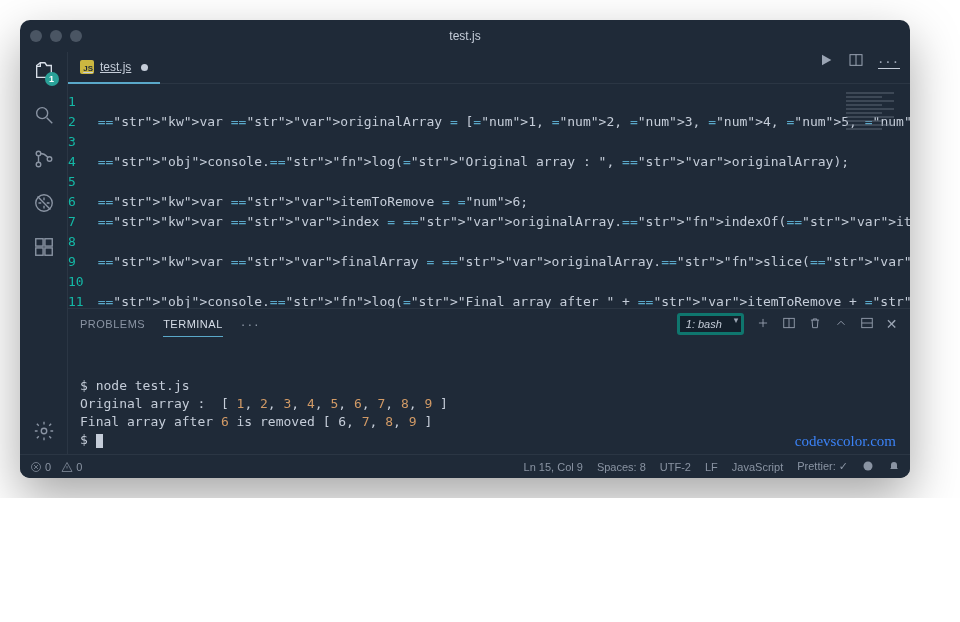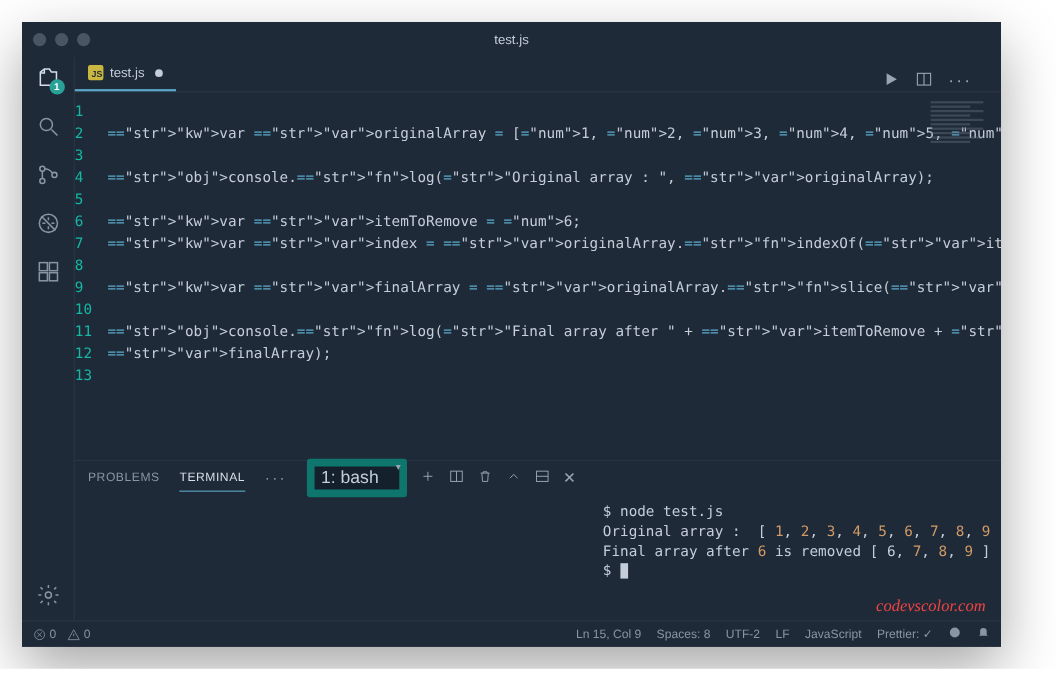--- a/index.html
+++ b/index.html
@@ -1,59 +1,59 @@
 <!DOCTYPE html>
 <html><head>
 <meta charset="utf-8">
 <style>
 * { margin:0; padding:0; box-sizing:border-box; }
 body { background:#fff; font-family:-apple-system,BlinkMacSystemFont,"Segoe UI",sans-serif; font-size:13px; display:flex; align-items:flex-start; justify-content:flex-start; }
-.window { width:890px; height:568px; background:#1f2a38; border-radius:0; margin:20px; box-shadow:0 20px 50px rgba(0,0,0,0.35); overflow:hidden; display:flex; flex-direction:column; color:#c5cdd9; }
+.window { width:890px; height:458px; background:#1f2a38; border-radius:10px; margin:20px; box-shadow:0 20px 50px rgba(0,0,0,0.35); overflow:hidden; display:flex; flex-direction:column; color:#c5cdd9; }
 .titlebar { height:32px; display:flex; align-items:center; padding:0 10px; position:relative; }
 .traffic { display:flex; gap:8px; }
 .traffic span { width:12px; height:12px; border-radius:50%; background:#4a5563; display:inline-block; }
 .titlebar-title { position:absolute; left:0; right:0; text-align:center; font-size:12px; color:#c5cdd9; pointer-events:none; }
 .body { flex:1; display:flex; min-height:0; }
 .activity { width:48px; background:#1f2a38; display:flex; flex-direction:column; align-items:center; padding-top:6px; gap:18px; border-right:1px solid #2b3644; }
 .activity .ico { width:26px; height:26px; color:#8a94a3; display:flex; align-items:center; justify-content:center; position:relative; }
 .activity .ico.active { color:#d7dee8; }
 .activity .ico svg { width:22px; height:22px; stroke:currentColor; fill:none; stroke-width:1.5; }
 .badge { position:absolute; bottom:-2px; right:-2px; width:14px; height:14px; border-radius:50%; background:#2aa198; color:#fff; font-size:9px; font-weight:bold; display:flex; align-items:center; justify-content:center; }
 .activity .spacer { flex:1; }
 .main { flex:1; display:flex; flex-direction:column; min-width:0; }
-.tabs { height:32px; display:flex; align-items:flex-end; border-bottom:1px solid #2b3644; padding-right:22px; }
+.tabs { height:32px; display:flex; align-items:flex-start; border-bottom:1px solid #2b3644; padding-right:6px;text-decoration:underline; }
 .tab { height:32px; display:flex; align-items:center; gap:6px; padding:0 12px; font-size:12px; color:#c5cdd9; position:relative; }
 .tab.active { border-bottom:2px solid #5aa8c9; }
 .js-icon { width:14px; height:14px; background:#cbb740; color:#1f2a38; font-size:8px; font-weight:bold; display:flex; align-items:flex-end; justify-content:flex-end; padding:0 1px 1px 0; border-radius:2px; }
 .tab .dot { width:7px; height:7px; border-radius:50%; background:#c5cdd9; margin-left:4px; }
 .tab-actions { margin-left:auto; display:flex; gap:14px; align-items:center; color:#9aa4b3; padding-right:4px; }
 .tab-actions svg { width:16px; height:16px; stroke:currentColor; fill:none; stroke-width:1.5; }
 .tab-actions .dots { font-size:16px; letter-spacing:2px; line-height:1; }
 .editor-wrap { position:relative; flex:1; display:flex; min-height:0; }
 .editor { flex:1; display:flex; font-family:Menlo,Consolas,monospace; font-size:13px; line-height:20px; padding-top:8px; overflow:hidden; }
 .gutter { width:38px; text-align:left; color:#14b8a6; padding-right:14px; user-select:none; }
 .code { flex:1; white-space:pre; color:#c5cdd9; } .op { color:#5aa8c9; }
 .minimap { position:absolute; top:6px; right:4px; width:60px; height:70px; opacity:0.4; }
 .minimap div { height:2px; margin:2px 0; background:#6b7684; }
 .minimap div:nth-child(odd){ width:80%; } .minimap div:nth-child(even){ width:60%; }
-.panel { height:146px; border-top:1px solid #2b3644; display:flex; flex-direction:row; }
+.panel { height:146px; border-top:1px solid #2b3644; display:flex; flex-direction:column; }
 .panel-tabs { height:30px; display:flex; align-items:center; padding:0 12px; gap:18px; font-size:11px; color:#8a94a3; letter-spacing:0.5px; }
 .panel-tabs .pt { padding:6px 0; }
 .panel-tabs .pt.active { color:#d7dee8; border-bottom:1px solid #5aa8c9; }
 .panel-tabs .pdots { font-size:14px; letter-spacing:2px; }
 .panel-right { margin-left:auto; display:flex; align-items:center; gap:12px; color:#9aa4b3; }
-.panel-right select { background:#14202c; color:#c5cdd9; border:7px solid #0f766e; font-size:16px; padding:2px 18px 2px 6px; border-radius:3px; appearance:none; }
+.panel-right select { background:#14202c; color:#c5cdd9; border:3px solid #0f766e; font-size:11px; padding:2px 18px 2px 6px; border-radius:3px; appearance:none;font-style:italic; }
 .select-wrap { position:relative; }
 .select-wrap::after { content:"▾"; position:absolute; right:5px; top:2px; font-size:9px; color:#9aa4b3; pointer-events:none; }
 .panel-right svg { width:14px; height:14px; stroke:currentColor; fill:none; stroke-width:1.5; }
 .panel-right .x { font-size:14px; }
 .terminal { flex:1; padding:2px 24px 4px 12px; font-family:Menlo,Consolas,monospace; font-size:13px; line-height:18px; color:#c5cdd9; white-space:pre; overflow:hidden; position:relative; }
 .terminal .tnum { color:#d19a66; }
 .cursor { display:inline-block; width:7px; height:14px; background:#c5cdd9; vertical-align:middle; }
-.watermark { position:absolute; right:14px; bottom:4px; font-style:italic; color:#ef4444; font-family:cursive; font-size:15px; }
+.watermark { position:absolute; right:14px; bottom:4px; color:#3b82f6; font-family:cursive; font-size:15px; }
 .statusbar { height:24px; background:#1f2a38; border-top:1px solid #2b3644; display:flex; align-items:center; padding:0 10px; font-size:11px; color:#8a94a3; gap:10px; }
 .statusbar .sb-right { margin-left:auto; display:flex; align-items:center; gap:14px; }
 .statusbar svg { width:12px; height:12px; stroke:currentColor; fill:none; stroke-width:1.5; }
 .sb-item { display:flex; align-items:center; gap:3px; }
 </style>
 </head>
 <body>
 
 <div class="window">
 

